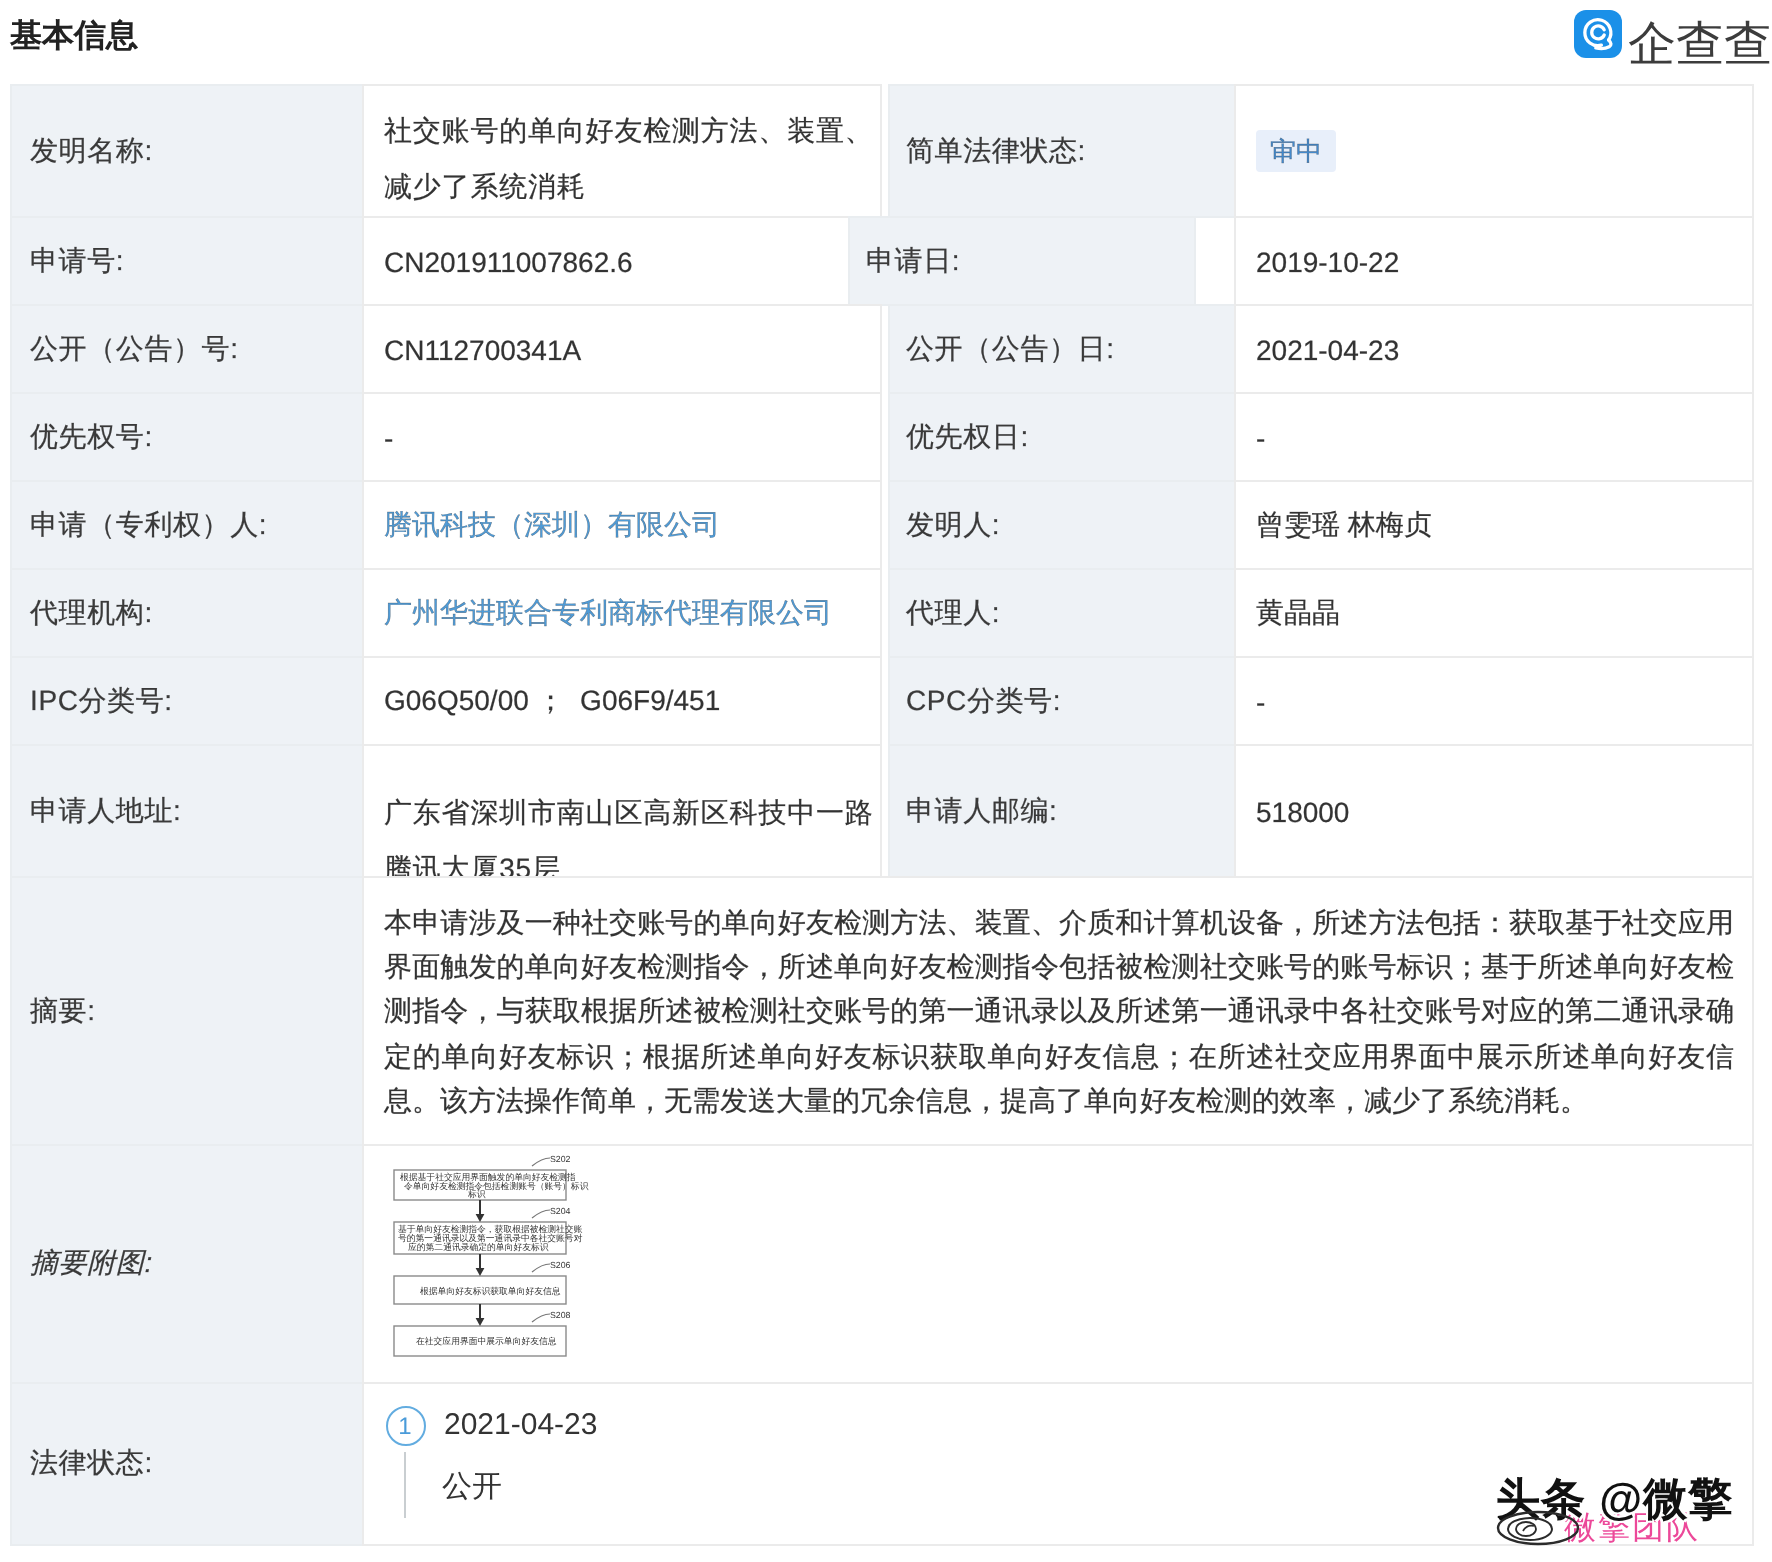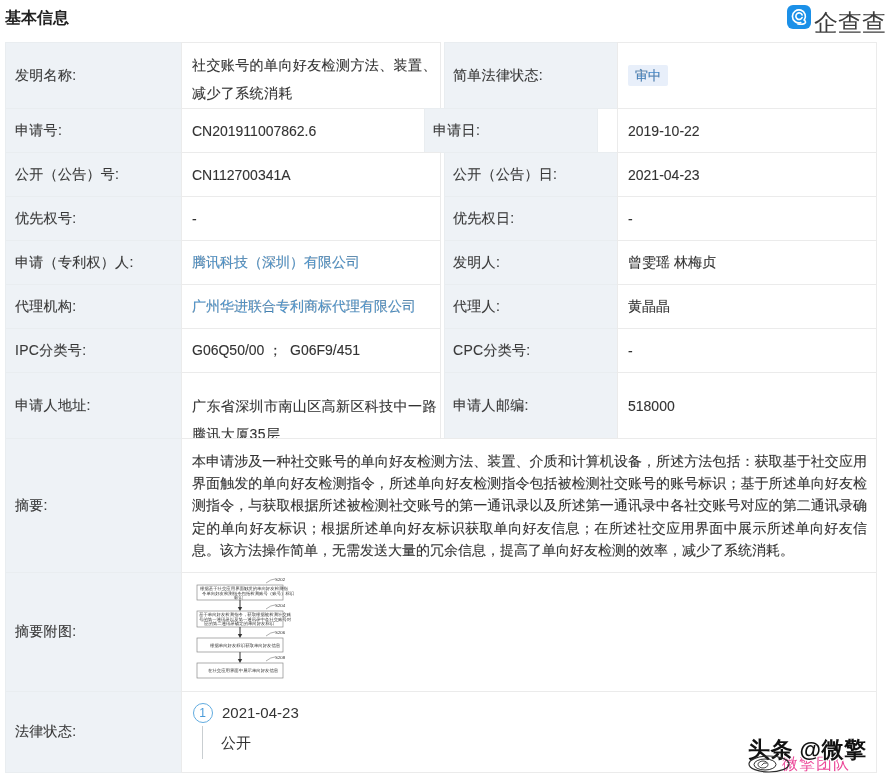--- a/index.html
+++ b/index.html
@@ -68,21 +68,21 @@
   <div class="cell val" style="left:617px;top:328px;width:260px;height:45px;">-</div>
 
   <div class="cell lbl" style="left:5px;top:372px;width:177px;height:67px;">申请人地址:</div>
   <div class="cell val" style="left:181px;top:372px;width:260px;height:67px;line-height:28px;align-items:flex-start;padding-top:19px;font-size:14px;letter-spacing:0.4px;">广东省深圳市南山区高新区科技中一路腾讯大厦35层</div>
   <div class="cell lbl lb2" style="left:444px;top:372px;width:174px;height:67px;">申请人邮编:</div>
   <div class="cell val" style="left:617px;top:372px;width:260px;height:67px;">518000</div>
 
   <div class="cell lbl" style="left:5px;top:438px;width:177px;height:135px;">摘要:</div>
   <div class="cell val" style="left:181px;top:438px;width:696px;height:135px;line-height:22.3px;padding-right:9px;text-align:justify;font-size:14px;letter-spacing:0;">本申请涉及一种社交账号的单向好友检测方法、装置、介质和计算机设备，所述方法包括：获取基于社交应用界面触发的单向好友检测指令，所述单向好友检测指令包括被检测社交账号的账号标识；基于所述单向好友检测指令，与获取根据所述被检测社交账号的第一通讯录以及所述第一通讯录中各社交账号对应的第二通讯录确定的单向好友标识；根据所述单向好友标识获取单向好友信息；在所述社交应用界面中展示所述单向好友信息。该方法操作简单，无需发送大量的冗余信息，提高了单向好友检测的效率，减少了系统消耗。</div>
 
-  <div class="cell lbl" style="left:5px;top:572px;width:202px;height:120px;">摘要附图:</div>
+  <div class="cell lbl" style="left:5px;top:572px;width:202px;height:120px;font-style:italic;">摘要附图:</div>
   <div class="cell val" style="left:181px;top:572px;width:696px;height:120px;">
     <svg width="104" height="112" viewBox="0 0 104 112" style="margin-left:0px;">
       <g fill="none" stroke="#8a8a8a" stroke-width="0.7">
         <rect x="5" y="9" width="86" height="15" fill="#fff"></rect>
         <rect x="5" y="35" width="86" height="16" fill="#fff"></rect>
         <rect x="5" y="62" width="86" height="14" fill="#fff"></rect>
         <rect x="5" y="87" width="86" height="15" fill="#fff"></rect>
         <path d="M74 7 q5 -4 9 -4" stroke="#777" stroke-width="0.6"></path>
         <path d="M74 33 q5 -4 9 -4" stroke="#777" stroke-width="0.6"></path>
         <path d="M74 60 q5 -4 9 -4" stroke="#777" stroke-width="0.6"></path>

